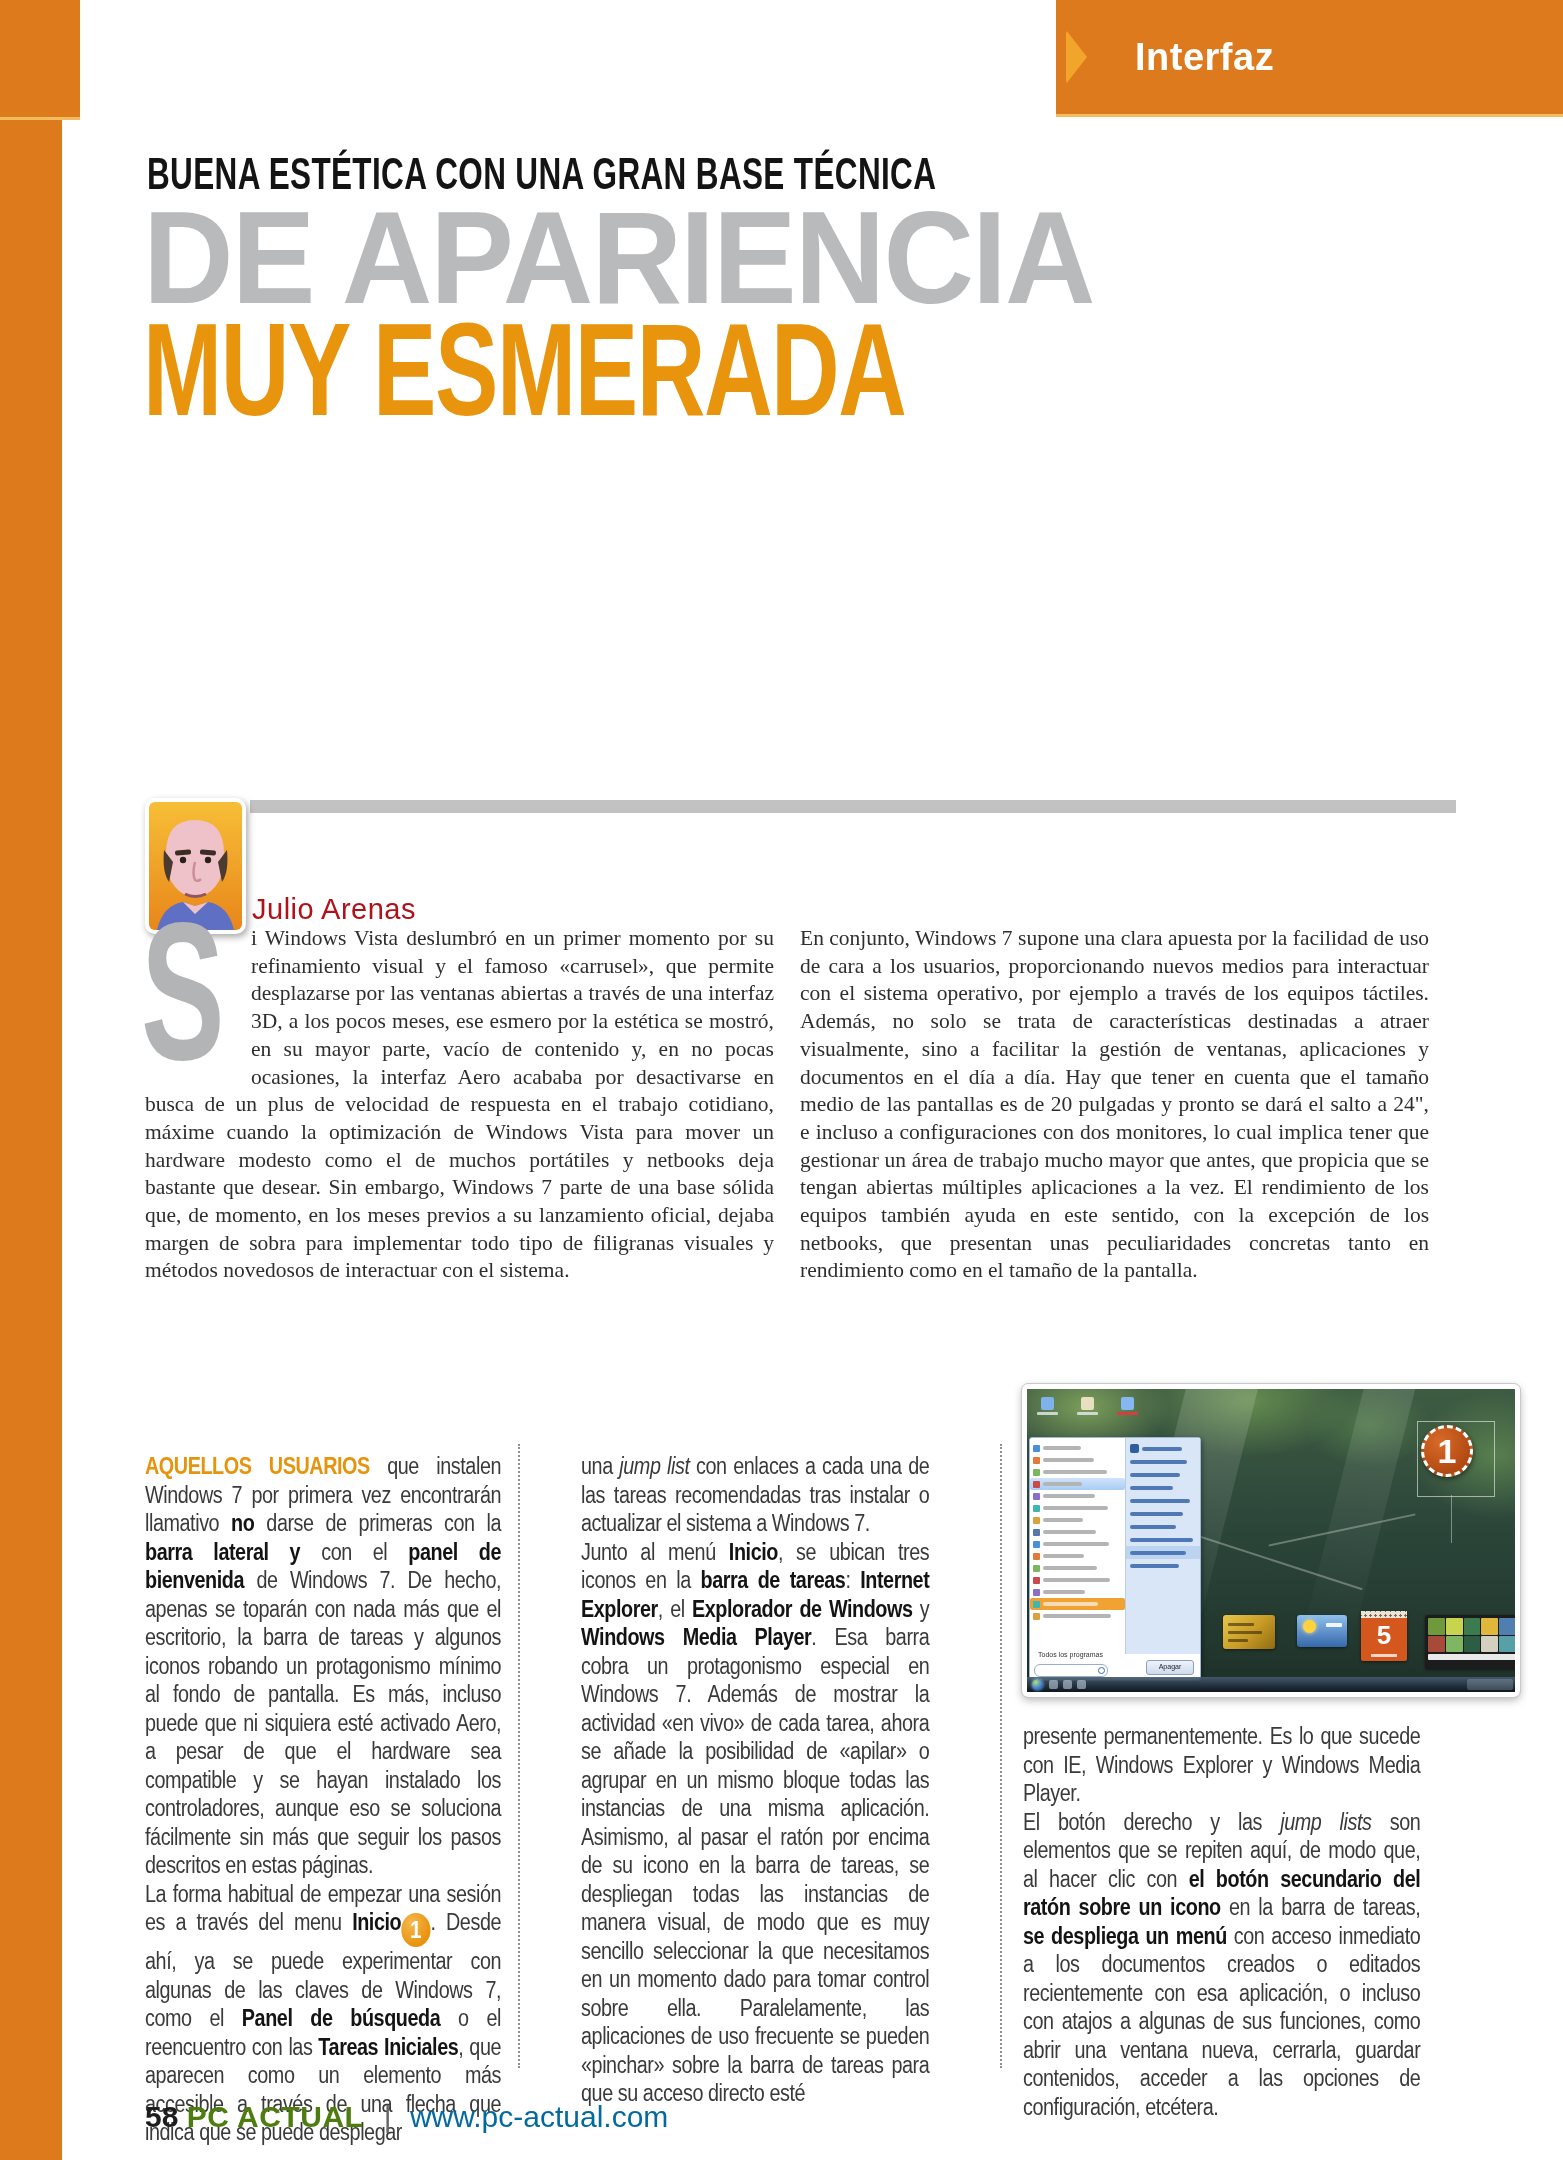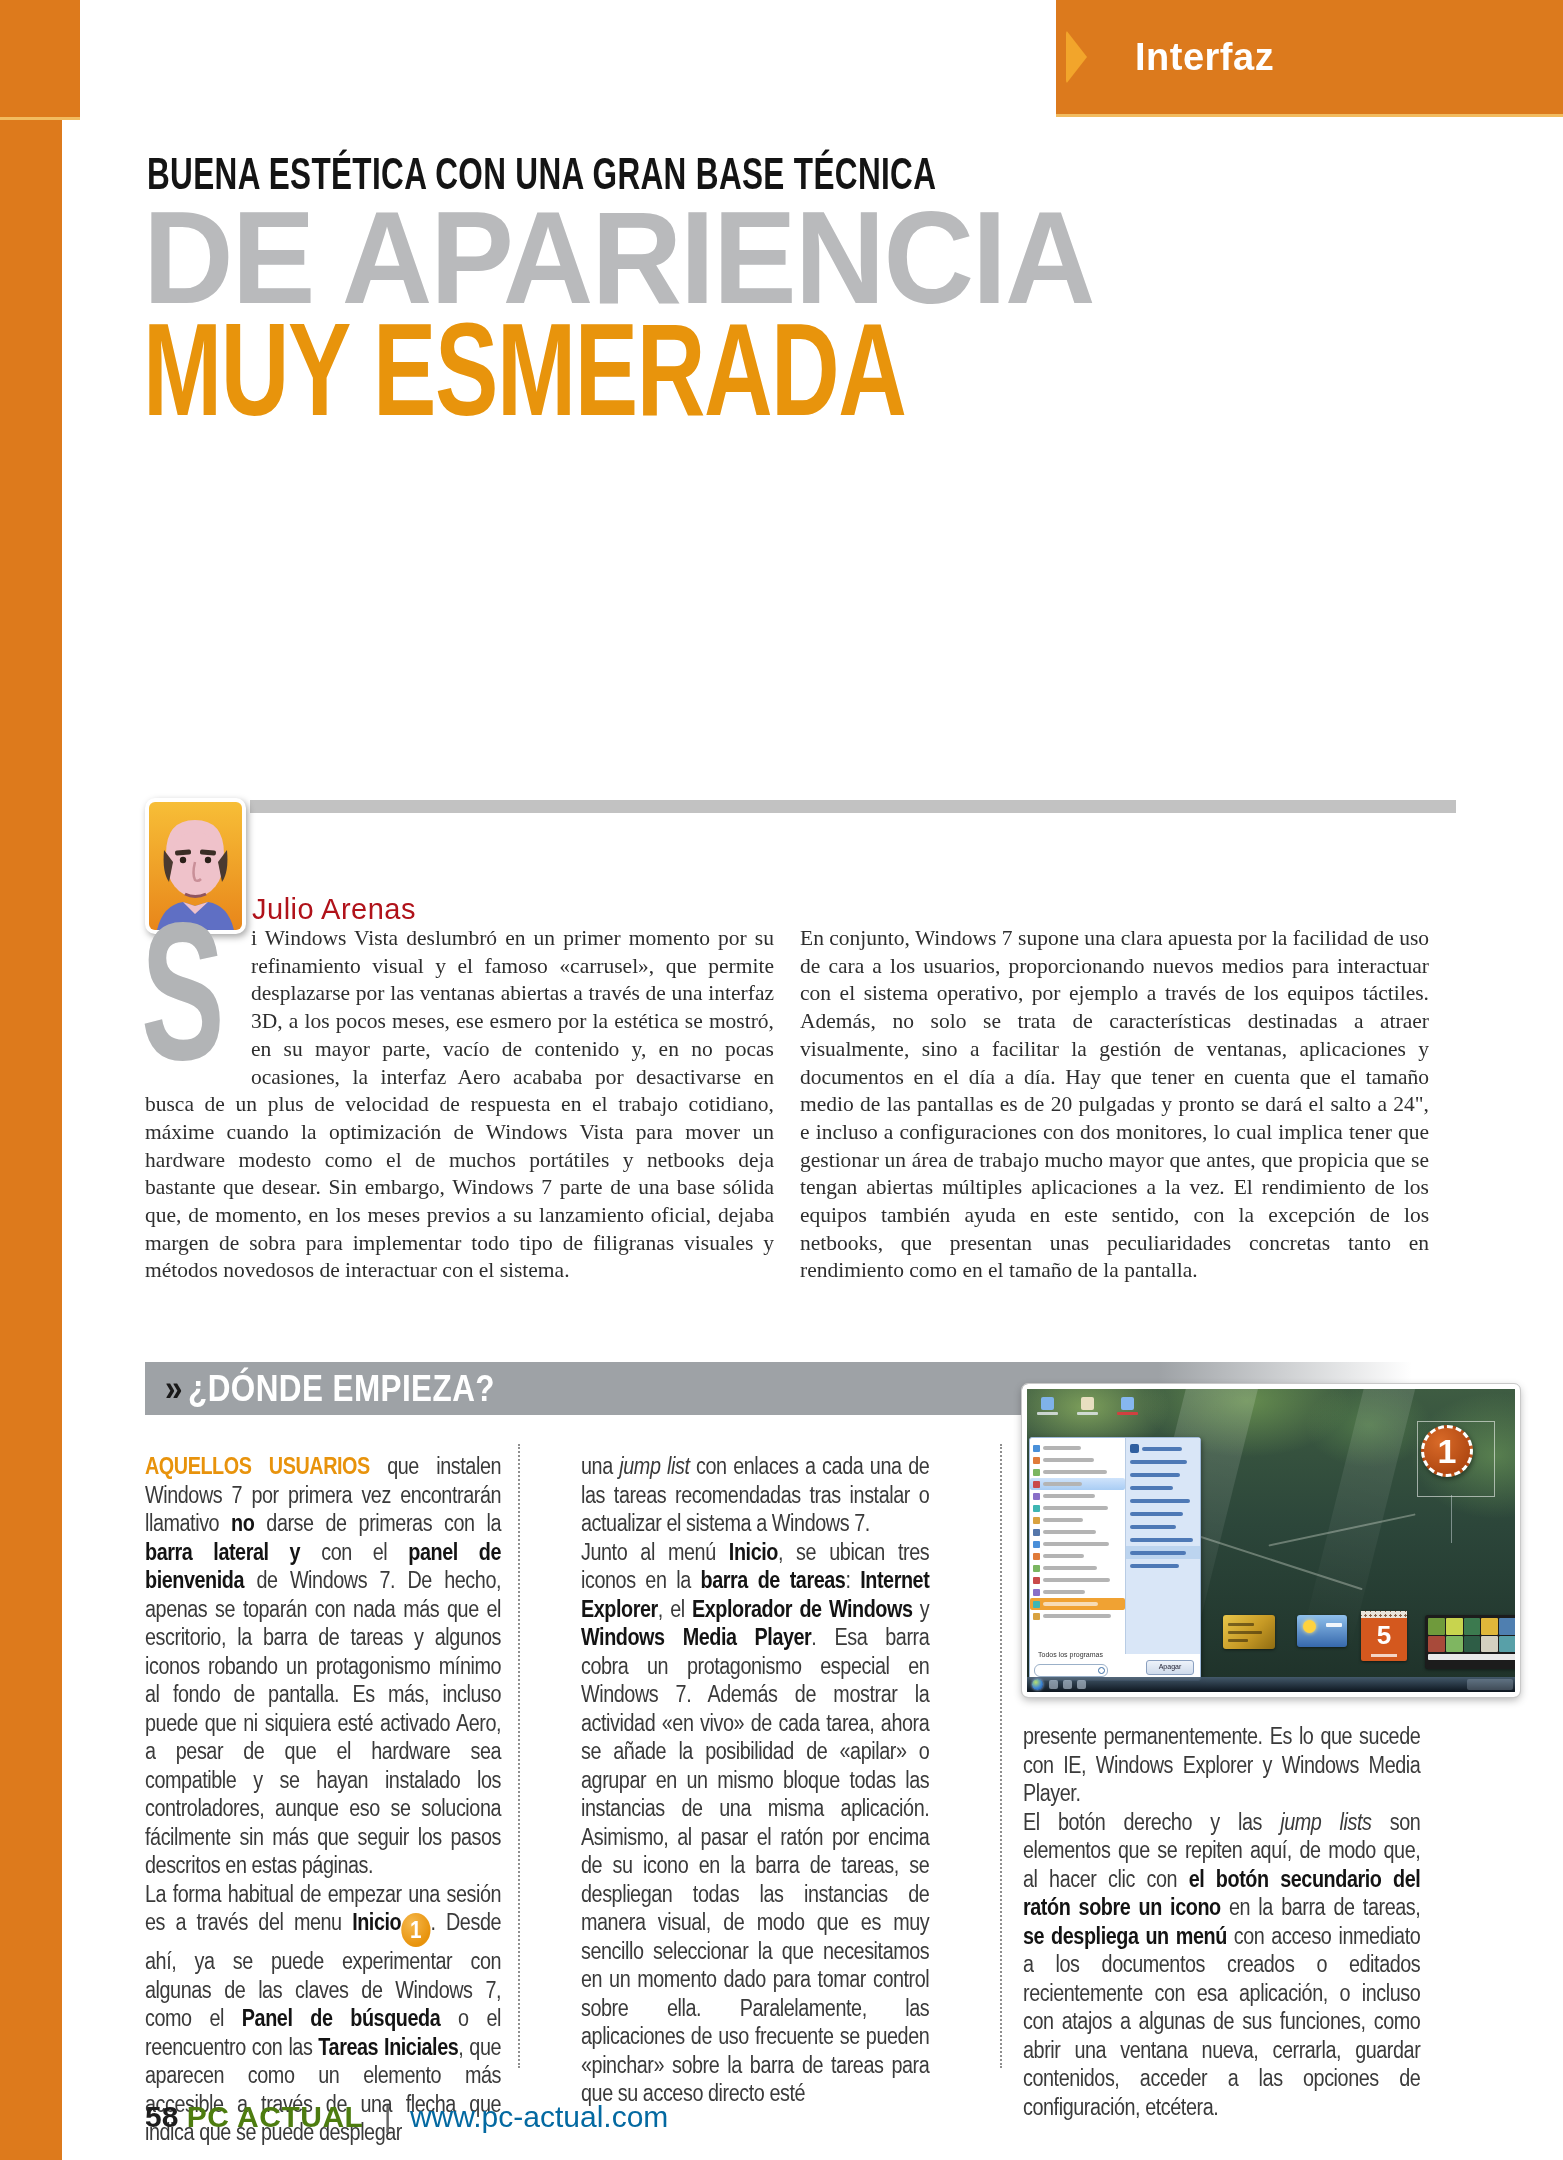--- a/index.html
+++ b/index.html
@@ -200,25 +200,20 @@
   <div class="author-name">Julio Arenas</div>
 
   <div class="dropcap">S</div>
   <div class="serif-col col-a">
     <span class="dc-float"></span><span>i Windows Vista deslumbró en un primer momento por su refinamiento visual y el famoso «carrusel», que permite desplazarse por las ventanas abiertas a través de una interfaz 3D, a los pocos meses, ese esmero por la estética se mostró, en su mayor parte, vacío de contenido y, en no pocas ocasiones, la interfaz Aero acababa por desactivarse en busca de un plus de velocidad de respuesta en el trabajo cotidiano, máxime cuando la optimización de Windows Vista para mover un hardware modesto como el de muchos portátiles y netbooks deja bastante que desear. Sin embargo, Windows 7 parte de una base sólida que, de momento, en los meses previos a su lanzamiento oficial, dejaba margen de sobra para implementar todo tipo de filigranas visuales y métodos novedosos de interactuar con el sistema.</span>
   </div>
   <div class="serif-col col-b">
     <span>En conjunto, Windows 7 supone una clara apuesta por la facilidad de uso de cara a los usuarios, proporcionando nuevos medios para interactuar con el sistema operativo, por ejemplo a través de los equipos táctiles. Además, no solo se trata de características destinadas a atraer visualmente, sino a facilitar la gestión de ventanas, aplicaciones y documentos en el día a día. Hay que tener en cuenta que el tamaño medio de las pantallas es de 20 pulgadas y pronto se dará el salto a 24", e incluso a configuraciones con dos monitores, lo cual implica tener que gestionar un área de trabajo mucho mayor que antes, que propicia que se tengan abiertas múltiples aplicaciones a la vez. El rendimiento de los equipos también ayuda en este sentido, con la excepción de los netbooks, que presentan unas peculiaridades concretas tanto en rendimiento como en el tamaño de la pantalla.</span>
   </div>
 
-  <div class="sec-bar">
-    <div class="sec-title">
-      <span class="mk">»</span><span>¿DÓNDE EMPIEZA?</span>
-    </div>
-  </div>
 
   <div class="divider dv1"></div>
   <div class="divider dv2"></div>
 
   <div class="bot-col bc1">
     <p><span class="r-lead">AQUELLOS USUARIOS </span><span>que instalen Windows 7 por primera vez encontrarán llamativo </span><span class="r-b">no</span><span> darse de primeras con la </span><span class="r-b">barra lateral y</span><span> con el </span><span class="r-b">panel de bienvenida</span><span> de Windows 7. De hecho, apenas se toparán con nada más que el escritorio, la barra de tareas y algunos iconos robando un protagonismo mínimo al fondo de pantalla. Es más, incluso puede que ni siquiera esté activado Aero, a pesar de que el hardware sea compatible y se hayan instalado los controladores, aunque eso se soluciona fácilmente sin más que seguir los pasos descritos en estas páginas.</span></p>
     <p><span>La forma habitual de empezar una sesión es a través del menu </span><span class="r-b">Inicio</span><span class="inline-badge">1</span><span>. Desde ahí, ya se puede experimentar con algunas de las claves de Windows 7, como el </span><span class="r-b">Panel de búsqueda</span><span> o el reencuentro con las </span><span class="r-b">Tareas Iniciales</span><span>, que aparecen como un elemento más accesible a través de una flecha que indica que se puede desplegar</span></p>
   </div>
   <div class="bot-col bc2">
     <p><span>una </span><span class="r-i">jump list</span><span> con enlaces a cada una de las tareas recomendadas tras instalar o actualizar el sistema a Windows 7.</span></p>

